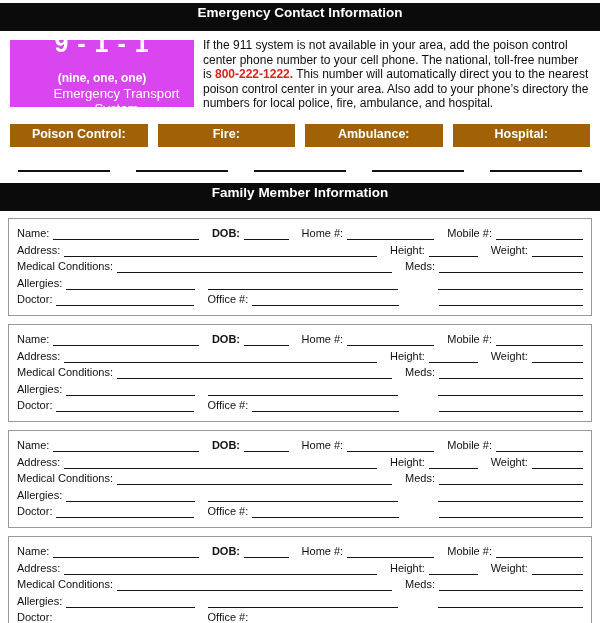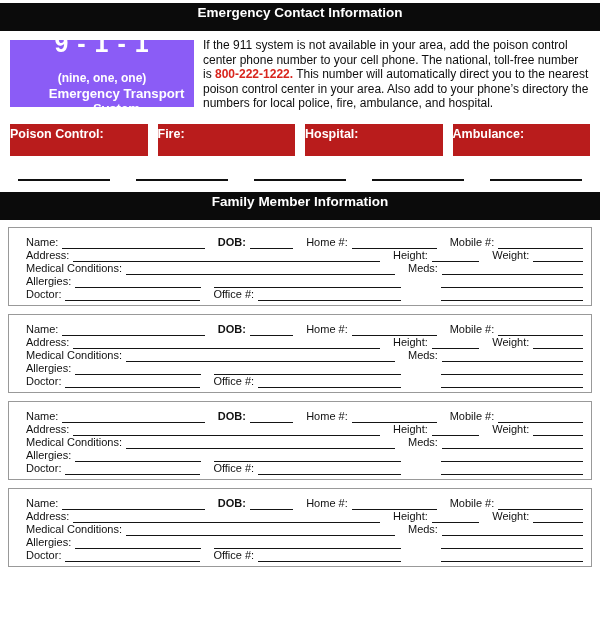--- a/index.html
+++ b/index.html
@@ -26,71 +26,73 @@
     display:flex;
     margin:7px 10px 0 10px;
     gap:9px;
     height:70px;
   }
   .badge911 {
     width:184px;
     min-width:184px;
     height:67px;
     margin-top:2px;
-    background:#8b5cf6;
+    background:#d946ef;
     color:#fff;
     display:flex;
     flex-direction:column;
     align-items:center;
     justify-content:center;
     text-align:center;
   }
   .badge-number { font-size:25px; font-weight:bold; line-height:1; letter-spacing:1px; }
   .badge-words { font-size:12px; font-weight:bold; line-height:1.15; margin-top:16px; }
-  .badge-caption { font-size:13.2px; font-weight:bold; line-height:1.15;margin-left:29px; }
+  .badge-caption { font-size:13.2px; font-weight:normal; line-height:1.15;margin-left:29px; }
   .intro-text {
     flex:1;
     font-size:12px;
     line-height:14.6px;
     color:#0e0e0e;
   }
   .intro-text .phone { color:#d9251d; font-weight:bold; }
   
   .contact-bars {
     display:flex;
     gap:10px;
     margin:16px 10px 0 10px;
   }
   .contact-bar {
     flex:1;
-    height:32px;
-    background:#b91c1c;
+    height:23px;
+    background:#a16207;
     color:#fff;
     font-size:12.5px;
     font-weight:bold;
+    text-align:center;
     line-height:20px;
     white-space:nowrap;
   }
   .contact-lines {
     display:flex;
     gap:10px;
     margin:23px 10px 0 10px;
   }
   .contact-line-cell { flex:1; display:flex; justify-content:center; }
   .contact-fill { width:86%; border-bottom:2px solid #111; height:2px; }
   .family-bar { margin-top:11px; }
   
   .members { margin-top:7px; }
   .member-box {
     border:1px solid #999;
     margin:0 8px 8px 8px;
-    height:79px;
-    padding:8px 8px 9px 17px;
+    height:98px;
+    padding:8px 8px 9px 8px;
     display:flex;
     flex-direction:column;
+    justify-content:space-between;
   }
   .row { display:flex; align-items:flex-end; gap:13px; font-size:11px; line-height:13px; }
   .seg { display:flex; align-items:flex-end; min-width:0; }
   .lbl { white-space:nowrap; margin-right:4px; }
   .fill { flex:1; height:13px; border-bottom:1px solid #151515; }
   .seg-name   { flex:1.85; }
   .seg-dob    { flex:0.78;font-weight:bold; }
   .seg-home   { flex:1.35; }
   .seg-mobile { flex:1.38; }
   .seg-address { flex:3.9; }
@@ -114,22 +116,22 @@
     <div class="badge-number">9 - 1 - 1</div>
     <div class="badge-words">(nine, one, one)</div>
     <div class="badge-caption">Emergency Transport System</div>
   </div>
   <p class="intro-text"><span>If the 911 system is not available in your area, add the poison control center phone number to your cell phone. The national, toll-free number is </span><span class="phone">800-222-1222.</span><span> This number will automatically direct you to the nearest poison control center in your area. Also add to your phone’s directory the numbers for local police, fire, ambulance, and hospital.</span></p>
 </div>
 
 <div class="contact-bars">
   <div class="contact-bar">Poison Control:</div>
   <div class="contact-bar">Fire:</div>
+  <div class="contact-bar">Ambulance:</div>
   <div class="contact-bar">Hospital:</div>
-  <div class="contact-bar">Ambulance:</div>
 </div>
 
 <div class="contact-lines">
   <div class="contact-line-cell">
       <span class="contact-fill"></span>
     </div>
   <div class="contact-line-cell">
       <span class="contact-fill"></span>
     </div>
   <div class="contact-line-cell">

